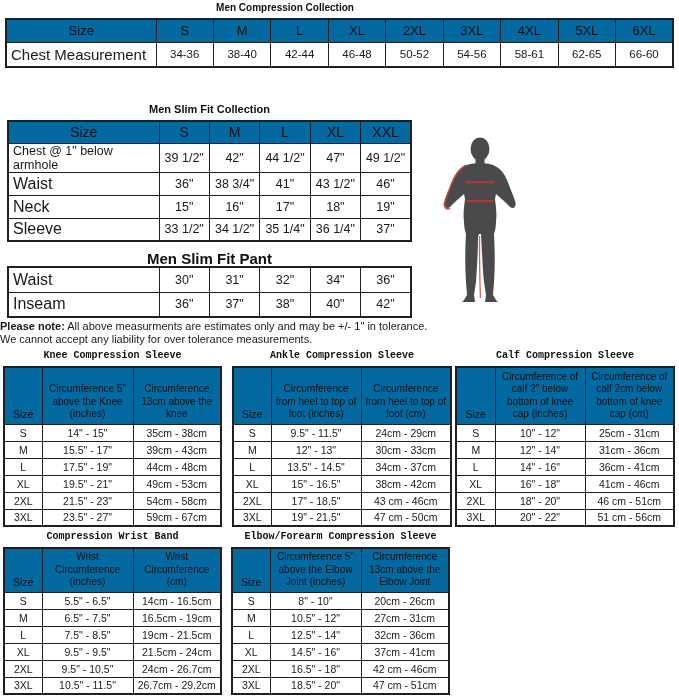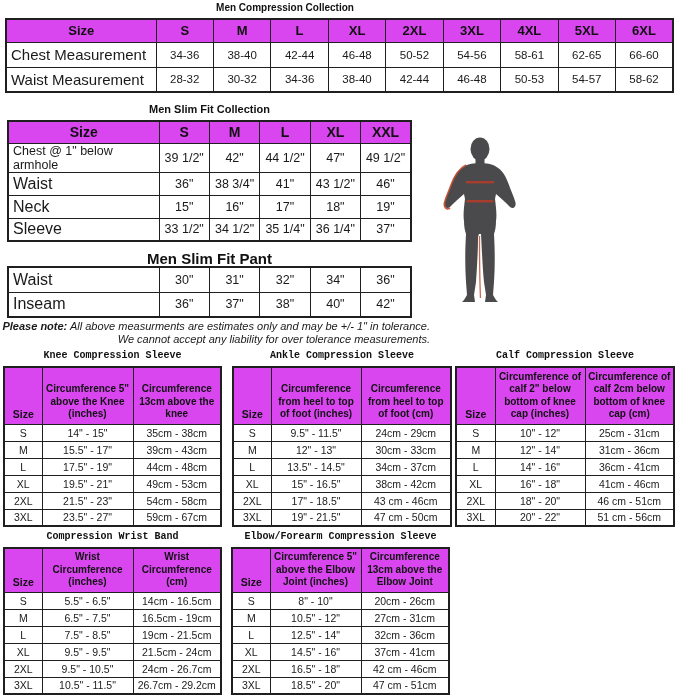--- a/index.html
+++ b/index.html
@@ -7,21 +7,21 @@
   body {
     width: 679px; height: 698px; position: relative;
     font-family: "Liberation Sans", sans-serif;
     color: #1a1a1a; overflow: hidden;
   }
   .abs { position: absolute; }
   .ttl { font-weight: 700; text-align: center; color: #111; }
 
   table { border-collapse: collapse; table-layout: fixed; background: #fff; border: 2px solid #1f1f1f; }
   th, td { border: 1px solid #1f1f1f; text-align: center; vertical-align: middle; overflow: hidden; }
-  th { background: #d946ef; font-weight: 700; color: #111; }
+  th { background: #0369a1; font-weight: 400; color: #111; }
 
   
   #title1 { left: 0; top: 2px; width: 570px; font-size: 10px; }
   #t1 { left: 5px; top: 18px; width: 669px; font-size: 11.5px; }
   #t1 th { height: 23px; font-size: 13px; }
   #t1 td { height: 25px; }
   #t1 td.c0 { text-align: left; font-size: 15px; padding-left: 4px; }
 
   
   #title2 { left: 7px; top: 103px; width: 405px; font-size: 11px; }
@@ -32,21 +32,21 @@
   #t2 tbody tr:first-child td { height: 20px; }
   #t2 tbody tr:first-child td.c0 { font-size: 12.5px; }
 
   
   #title3 { left: 7px; top: 250px; width: 405px; font-size: 15px; }
   #t3 { left: 7px; top: 266px; width: 405px; font-size: 12.5px; }
   #t3 td { height: 25px; }
   #t3 td.c0 { text-align: left; font-size: 16px; padding-left: 4px; }
 
   
-  #note { left: 0; top: 320px; width: 430px; text-align: right; font-size: 11px; line-height: 13px; color: #1a1a1a; font-style: italic; }
+  #note { left: 0; top: 320px; width: 430px; text-align: left; font-size: 11px; line-height: 13px; color: #1a1a1a; }
   #note .b { font-weight: 700; }
 
   
   .small { font-size: 10.5px; }
   .small th { font-size: 10px; line-height: 12.5px; vertical-align: bottom; padding: 2px 2px 3px 2px; }
   .small th.sizehdr { font-size: 10.5px; }
   .small td { height: 17px; }
   .trio thead tr { height: 57px; }
   .duo thead tr { height: 44px; }
   .smttl { font-size: 10px; font-family: Liberation Mono, monospace; }
@@ -101,32 +101,20 @@
         <td class="c0">Chest Measurement</td>
         <td class="c1">34-36</td>
         <td class="c2">38-40</td>
         <td class="c3">42-44</td>
         <td class="c4">46-48</td>
         <td class="c5">50-52</td>
         <td class="c6">54-56</td>
         <td class="c7">58-61</td>
         <td class="c8">62-65</td>
         <td class="c9">66-60</td>
-      </tr>
-      <tr>
-        <td class="c0">Waist Measurement</td>
-        <td class="c1">28-32</td>
-        <td class="c2">30-32</td>
-        <td class="c3">34-36</td>
-        <td class="c4">38-40</td>
-        <td class="c5">42-44</td>
-        <td class="c6">46-48</td>
-        <td class="c7">50-53</td>
-        <td class="c8">54-57</td>
-        <td class="c9">58-62</td>
       </tr>
     </tbody>
 </table>
 
 <div class="abs ttl" id="title2">Men Slim Fit Collection</div>
 <table class="abs" id="t2">
   <colgroup>
     <col style="width:151px">
       <col>
       <col>

